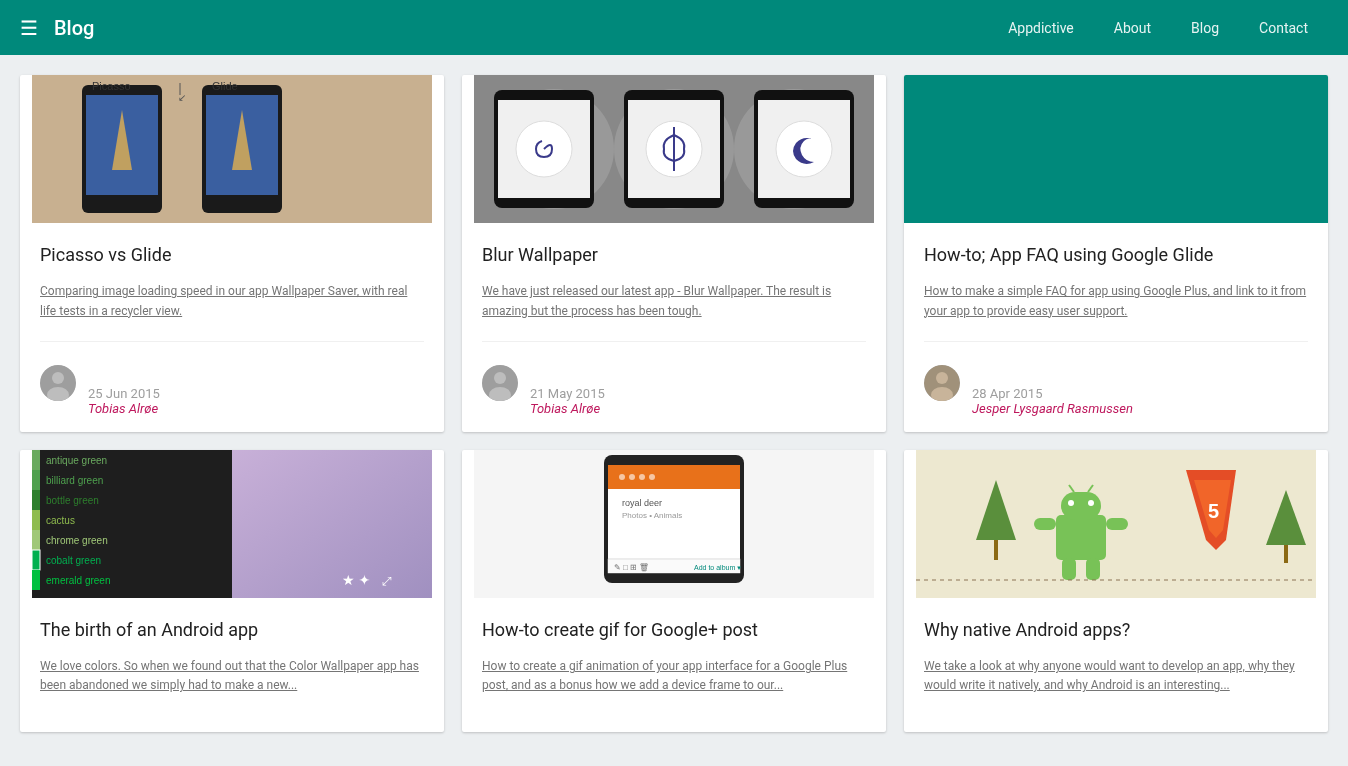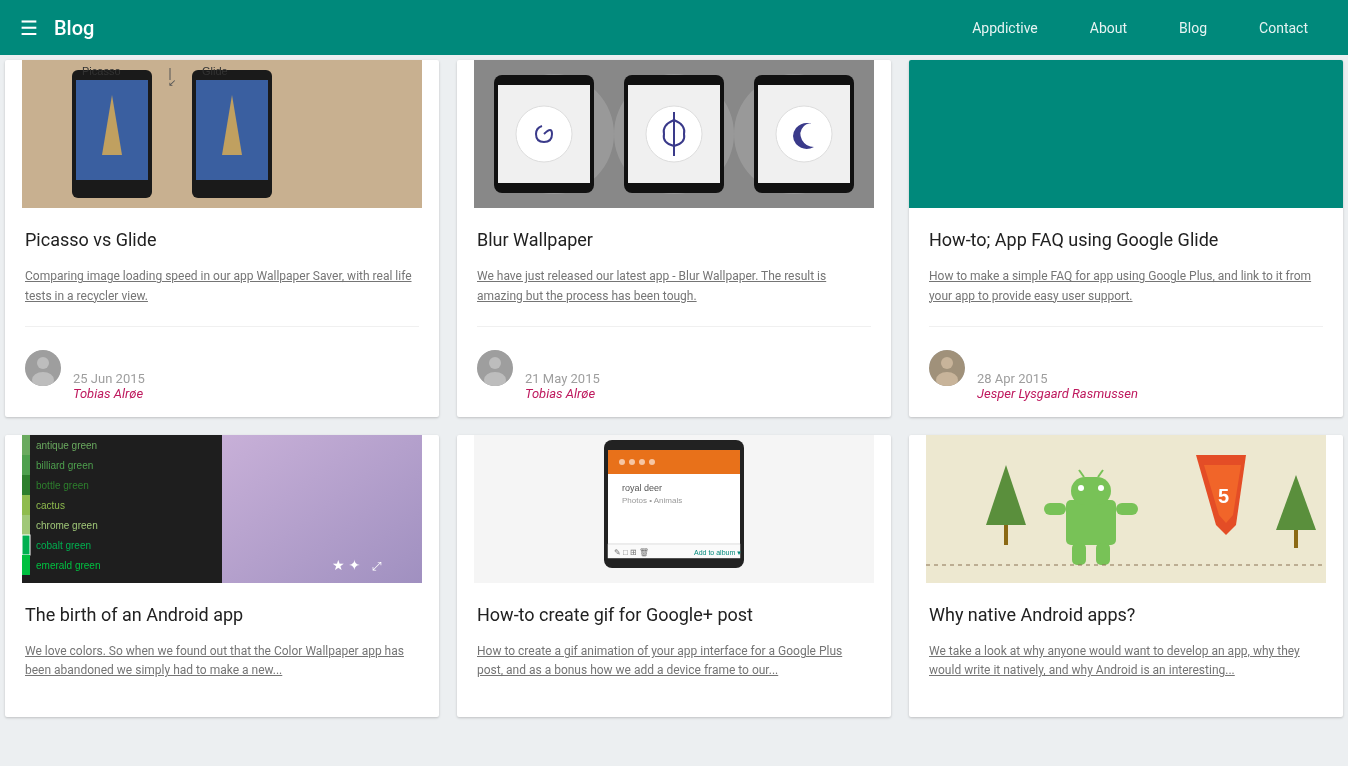--- a/index.html
+++ b/index.html
@@ -21,37 +21,37 @@
       font-size: 20px;
       margin-right: 16px;
       cursor: pointer;
     }
     .header-title {
       color: white;
       font-size: 20px;
       font-weight: 500;
       flex: 1;
     }
-    nav { display: flex; gap: 12px; justify-content: space-between; }
+    nav { display: flex; gap: 0; justify-content: space-between; }
     nav a {
       color: white;
       text-decoration: none;
       font-size: 14px;
       padding: 0 20px;
       height: 55px;
       display: flex;
       align-items: center;
       opacity: 0.9;
       cursor: pointer;
     }
 
     
     main {
       margin-top: 55px;
-      padding: 5px;
+      padding: 20px;
       max-width: 1348px;
     }
 
     .blog-grid {
       display: grid;
       grid-template-columns: repeat(3, 1fr);
       gap: 18px;
     }
 
     .card {

